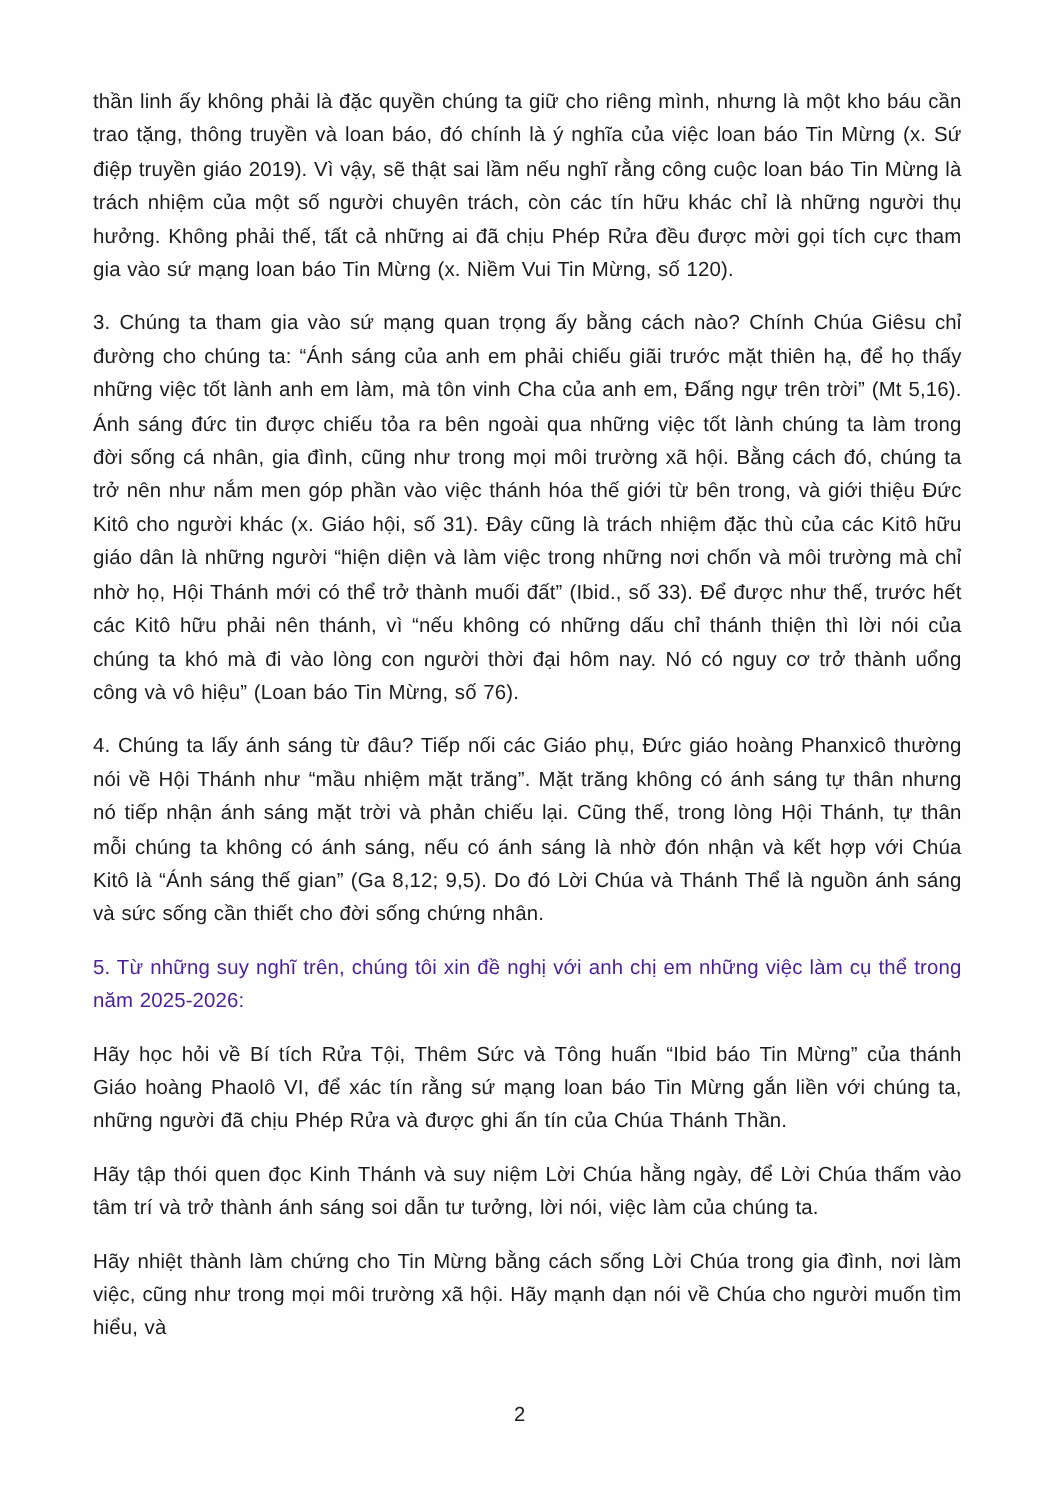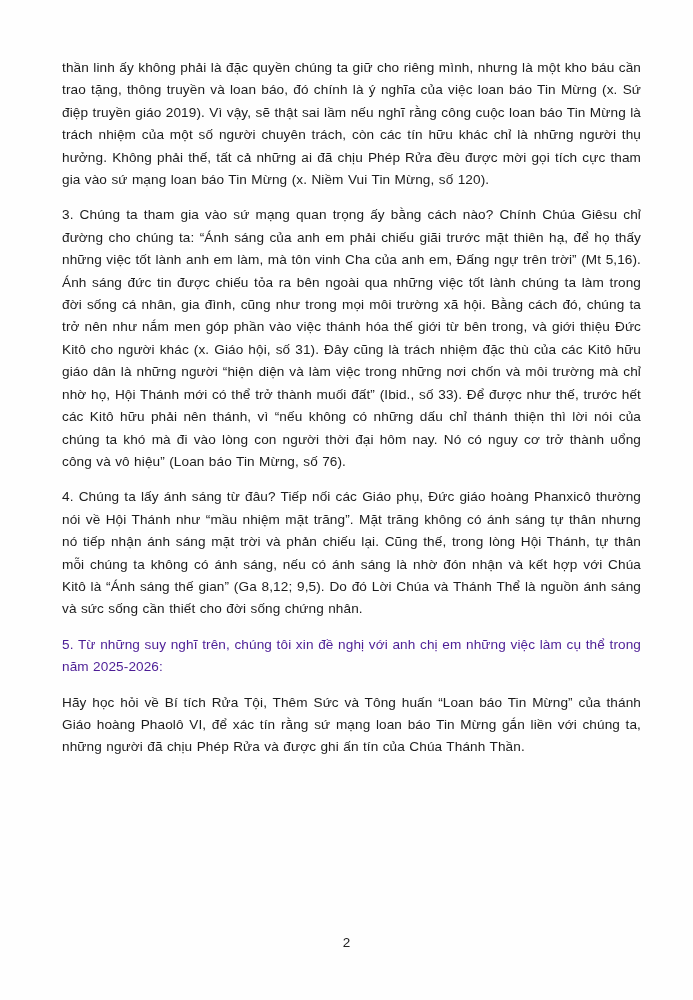--- a/index.html
+++ b/index.html
@@ -49,16 +49,18 @@
 </head>
 <body>
 
 <div class="page" style="background: rgb(254, 254, 254);">
   <main class="text-block">
 
   <p class="para" style="color: rgb(28, 28, 28);">thần linh ấy không phải là đặc quyền chúng ta giữ cho riêng mình, nhưng là một kho báu cần trao tặng, thông truyền và loan báo, đó chính là ý nghĩa của việc loan báo Tin Mừng (x. Sứ điệp truyền giáo 2019). Vì vậy, sẽ thật sai lầm nếu nghĩ rằng công cuộc loan báo Tin Mừng là trách nhiệm của một số người chuyên trách, còn các tín hữu khác chỉ là những người thụ hưởng. Không phải thế, tất cả những ai đã chịu Phép Rửa đều được mời gọi tích cực tham gia vào sứ mạng loan báo Tin Mừng (x. Niềm Vui Tin Mừng, số 120).</p>
       <p class="para" style="color: rgb(28, 28, 28);">3. Chúng ta tham gia vào sứ mạng quan trọng ấy bằng cách nào? Chính Chúa Giêsu chỉ đường cho chúng ta: “Ánh sáng của anh em phải chiếu giãi trước mặt thiên hạ, để họ thấy những việc tốt lành anh em làm, mà tôn vinh Cha của anh em, Đấng ngự trên trời” (Mt 5,16). Ánh sáng đức tin được chiếu tỏa ra bên ngoài qua những việc tốt lành chúng ta làm trong đời sống cá nhân, gia đình, cũng như trong mọi môi trường xã hội. Bằng cách đó, chúng ta trở nên như nắm men góp phần vào việc thánh hóa thế giới từ bên trong, và giới thiệu Đức Kitô cho người khác (x. Giáo hội, số 31). Đây cũng là trách nhiệm đặc thù của các Kitô hữu giáo dân là những người “hiện diện và làm việc trong những nơi chốn và môi trường mà chỉ nhờ họ, Hội Thánh mới có thể trở thành muối đất” (Ibid., số 33). Để được như thế, trước hết các Kitô hữu phải nên thánh, vì “nếu không có những dấu chỉ thánh thiện thì lời nói của chúng ta khó mà đi vào lòng con người thời đại hôm nay. Nó có nguy cơ trở thành uổng công và vô hiệu” (Loan báo Tin Mừng, số 76).</p>
       <p class="para" style="color: rgb(28, 28, 28);">4. Chúng ta lấy ánh sáng từ đâu? Tiếp nối các Giáo phụ, Đức giáo hoàng Phanxicô thường nói về Hội Thánh như “mầu nhiệm mặt trăng”. Mặt trăng không có ánh sáng tự thân nhưng nó tiếp nhận ánh sáng mặt trời và phản chiếu lại. Cũng thế, trong lòng Hội Thánh, tự thân mỗi chúng ta không có ánh sáng, nếu có ánh sáng là nhờ đón nhận và kết hợp với Chúa Kitô là “Ánh sáng thế gian” (Ga 8,12; 9,5). Do đó Lời Chúa và Thánh Thể là nguồn ánh sáng và sức sống cần thiết cho đời sống chứng nhân.</p>
       <p class="para" style="color: #4c1d95;">5. Từ những suy nghĩ trên, chúng tôi xin đề nghị với anh chị em những việc làm cụ thể trong năm 2025-2026:</p>
-      <p class="para" style="color: rgb(28, 28, 28);">Hãy học hỏi về Bí tích Rửa Tội, Thêm Sức và Tông huấn “Loan báo Tin Mừng” của thánh Giáo hoàng Phaolô VI, để xác tín rằng sứ mạng loan báo Tin Mừng gắn liền với chúng ta, những người đã chịu Phép Rửa và được ghi ấn tín của Chúa Thánh Thần.</p>
+      <p class="para" style="color: rgb(28, 28, 28);">Hãy học hỏi về Bí tích Rửa Tội, Thêm Sức và Tông huấn “Ibid báo Tin Mừng” của thánh Giáo hoàng Phaolô VI, để xác tín rằng sứ mạng loan báo Tin Mừng gắn liền với chúng ta, những người đã chịu Phép Rửa và được ghi ấn tín của Chúa Thánh Thần.</p>
+      <p class="para" style="color: rgb(28, 28, 28);">Hãy tập thói quen đọc Kinh Thánh và suy niệm Lời Chúa hằng ngày, để Lời Chúa thấm vào tâm trí và trở thành ánh sáng soi dẫn tư tưởng, lời nói, việc làm của chúng ta.</p>
+      <p class="para" style="color: rgb(28, 28, 28);">Hãy nhiệt thành làm chứng cho Tin Mừng bằng cách sống Lời Chúa trong gia đình, nơi làm việc, cũng như trong mọi môi trường xã hội. Hãy mạnh dạn nói về Chúa cho người muốn tìm hiểu, và</p>
     </main>
   <footer class="page-number">2</footer>
 </div>
 
 </body></html>

